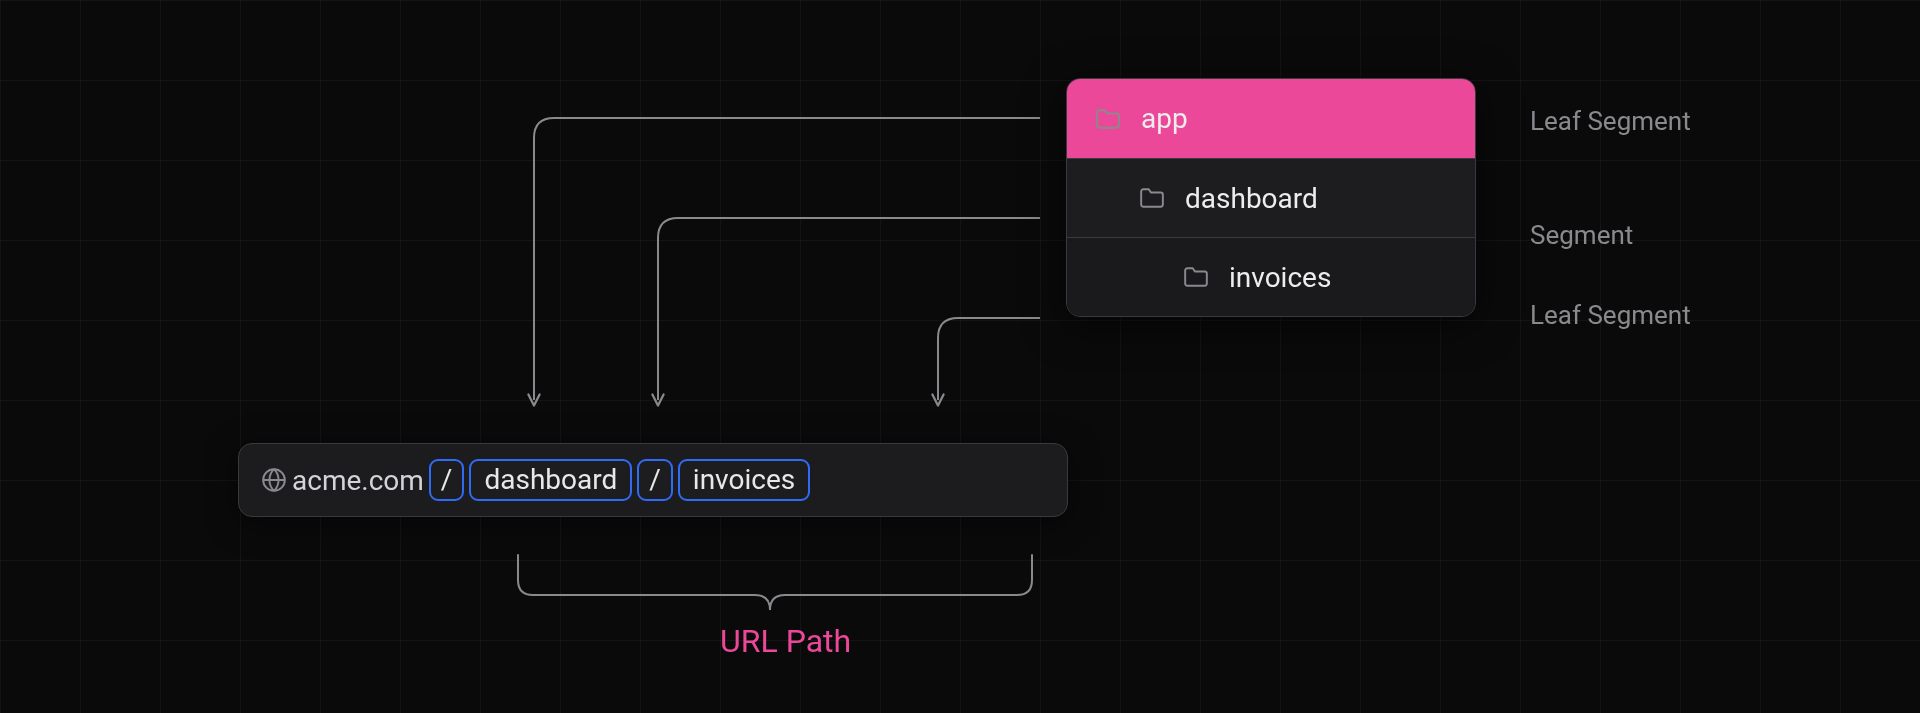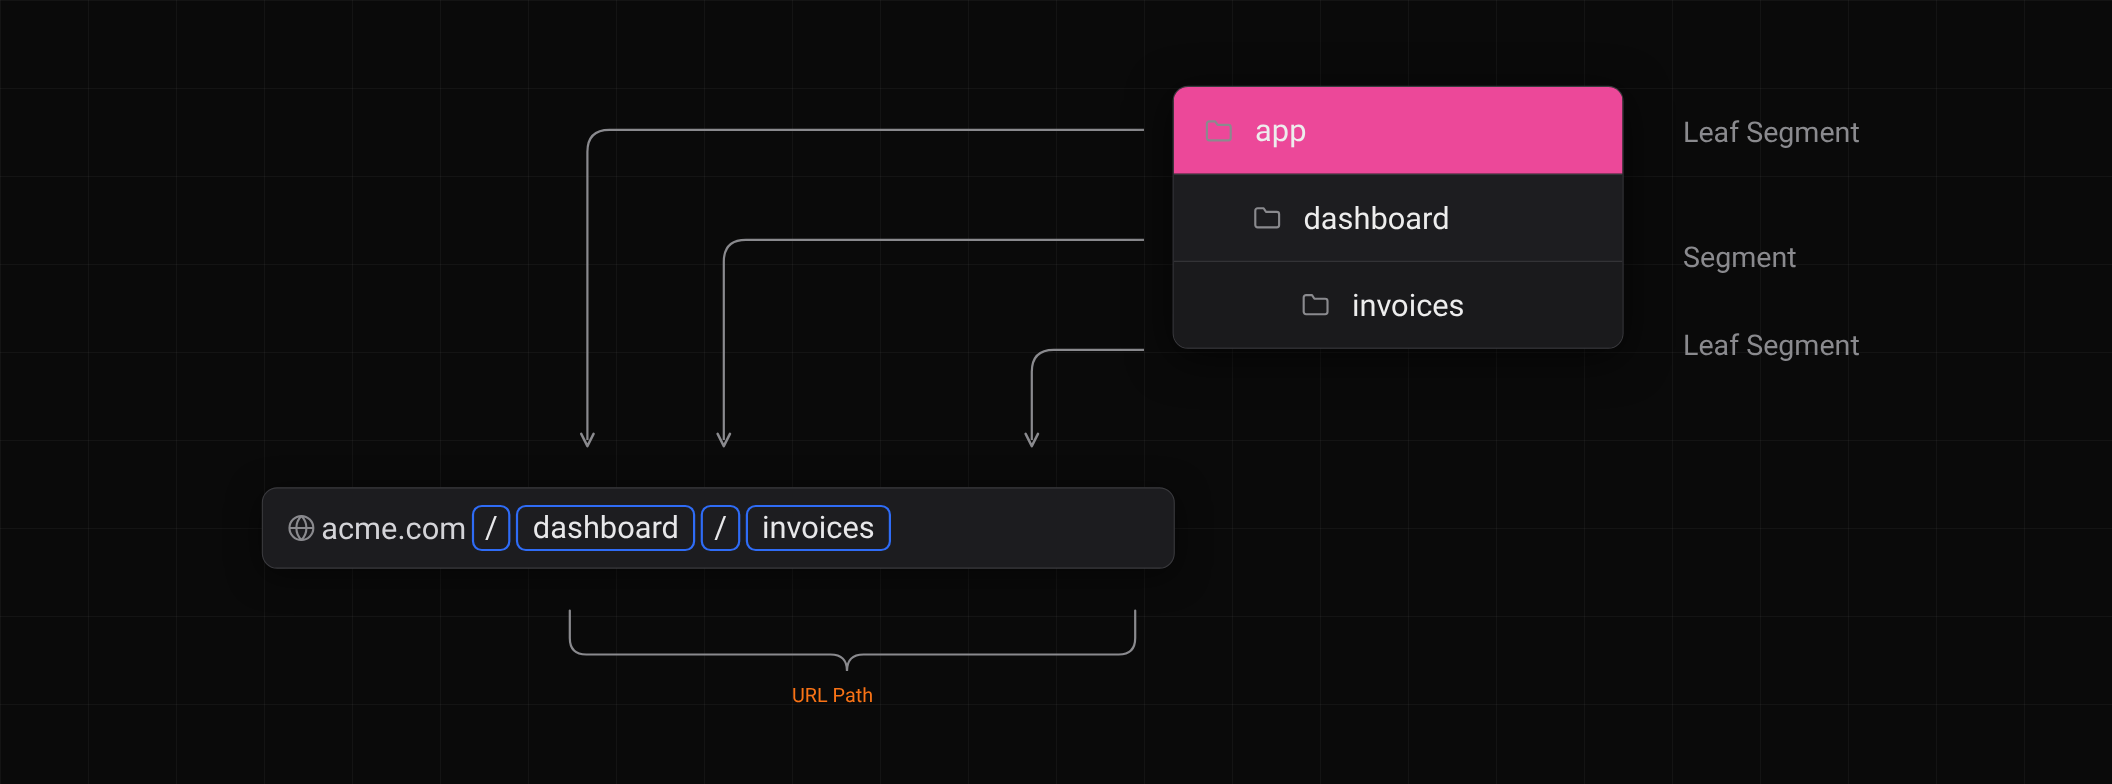--- a/index.html
+++ b/index.html
@@ -97,22 +97,22 @@
     color: #e8e8ea;
     background: rgba(30,30,34,0.6);
     line-height: 1;
     height: 42px;
   }
   .seg.slash { padding: 3px 10px; min-width: 32px; }
 
   
   .path-label {
     position: absolute;
-    color: #f97316;
-    font-size: 18px;
+    color: #ec4899;
+    font-size: 32px;
     white-space: nowrap;
   }
 
 </style>
 </head>
 <body>
 
 <div class="grid-bg"></div>
 
 <svg class="connectors" xmlns="http://www.w3.org/2000/svg">

